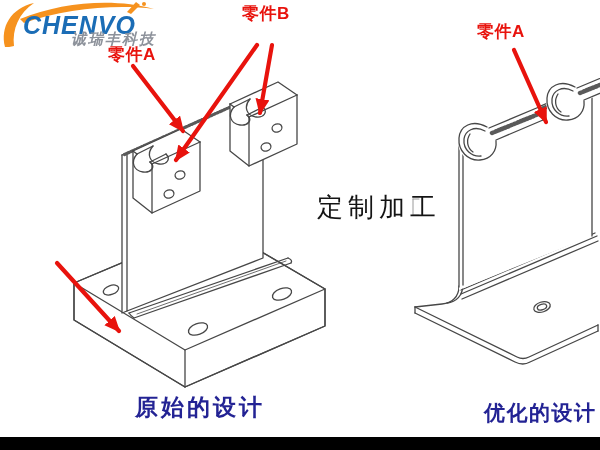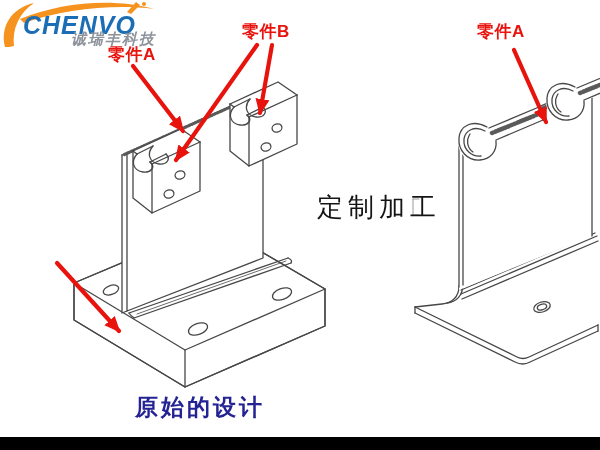--- a/index.html
+++ b/index.html
@@ -151,21 +151,22 @@
     <path d="M5,47 C0,27 11,8 34,3 C19,13 12,29 14,46 C11,47 7,47 5,47 Z" fill="#f6921e"></path>
     <path d="M20,19 C62,2 114,-2 154,9 C115,4 64,9 24,23 Z" fill="#f6921e"></path>
     <path d="M127,12 L136,2 L140,5 L131,14 Z" fill="#f6921e"></path>
     <circle cx="144" cy="4" r="2" fill="#f6921e"></circle>
   </svg>
 
   <div class="abs brand-text">CHENVO</div>
   <div class="abs company-text">诚瑞丰科技</div>
 
   <div class="abs red-label" style="left:108px;top:43px;">零件A</div>
-  <div class="abs red-label" style="left:242px;top:20px;text-align:center;">零件B</div>
+  <div class="abs red-label" style="left:242px;top:2px;text-align:center;">零件B</div>
   <div class="abs red-label" style="left:477px;top:20px;">零件A</div>
 
   <div class="abs caption caption-left">原始的设计</div>
 
   <div class="abs watermark-text">定制加工</div>
+  <div class="abs caption caption-right">优化的设计</div>
 
   <div class="bottom-bar"></div>
 </div>
 
 </body></html>

